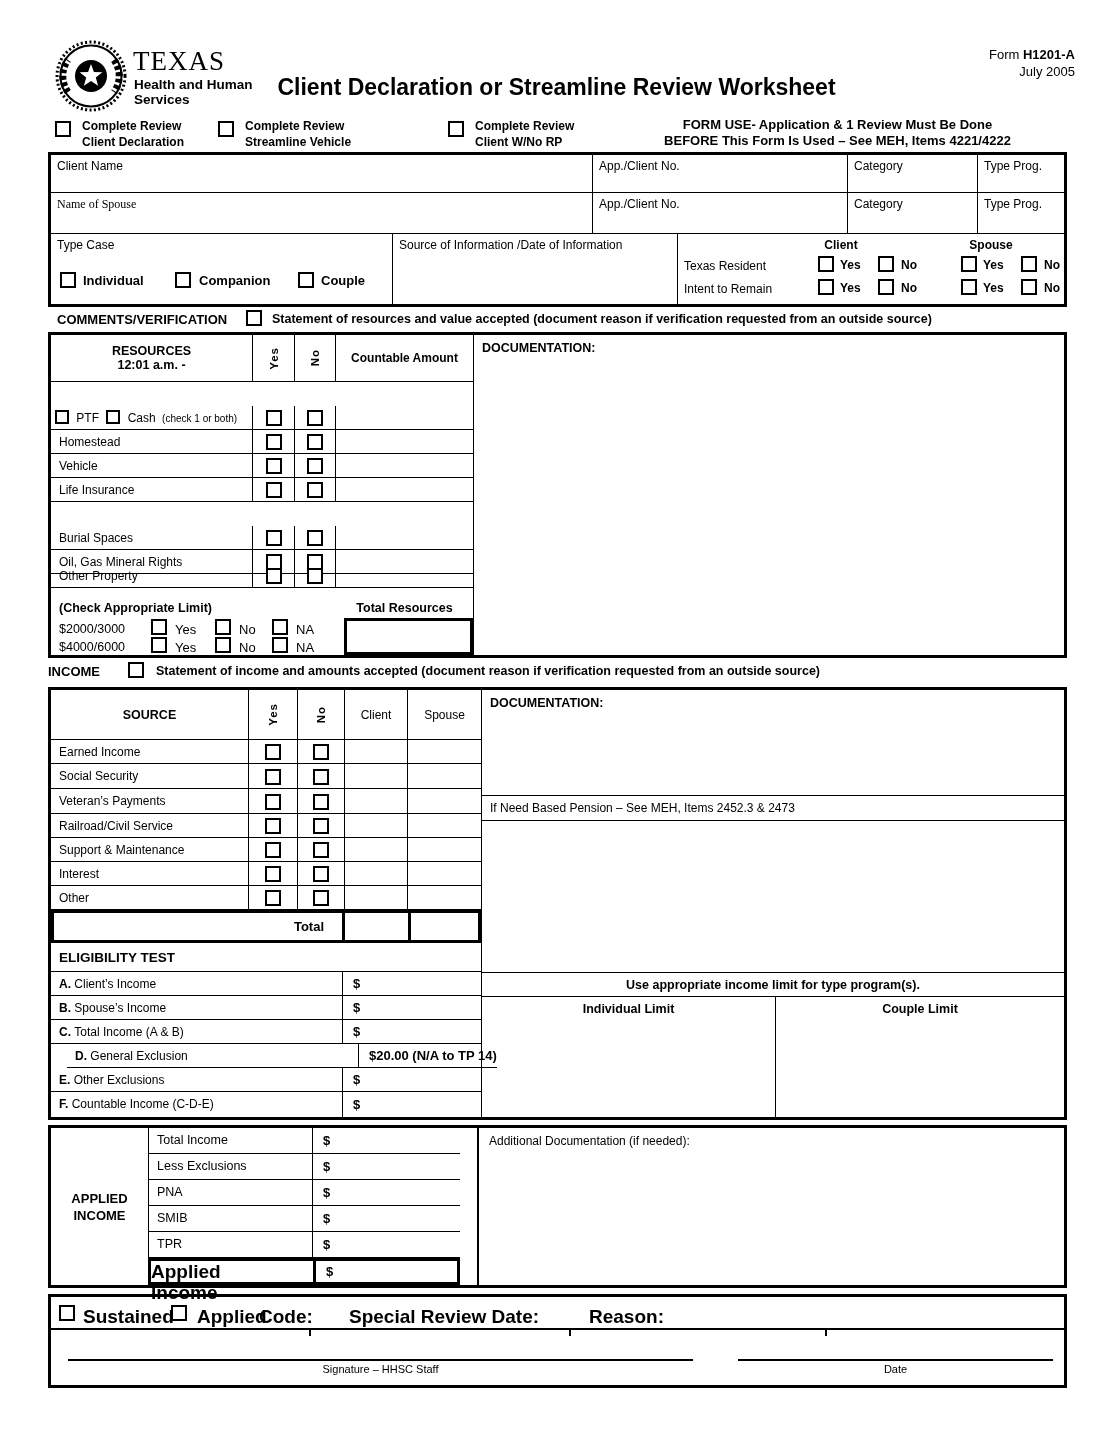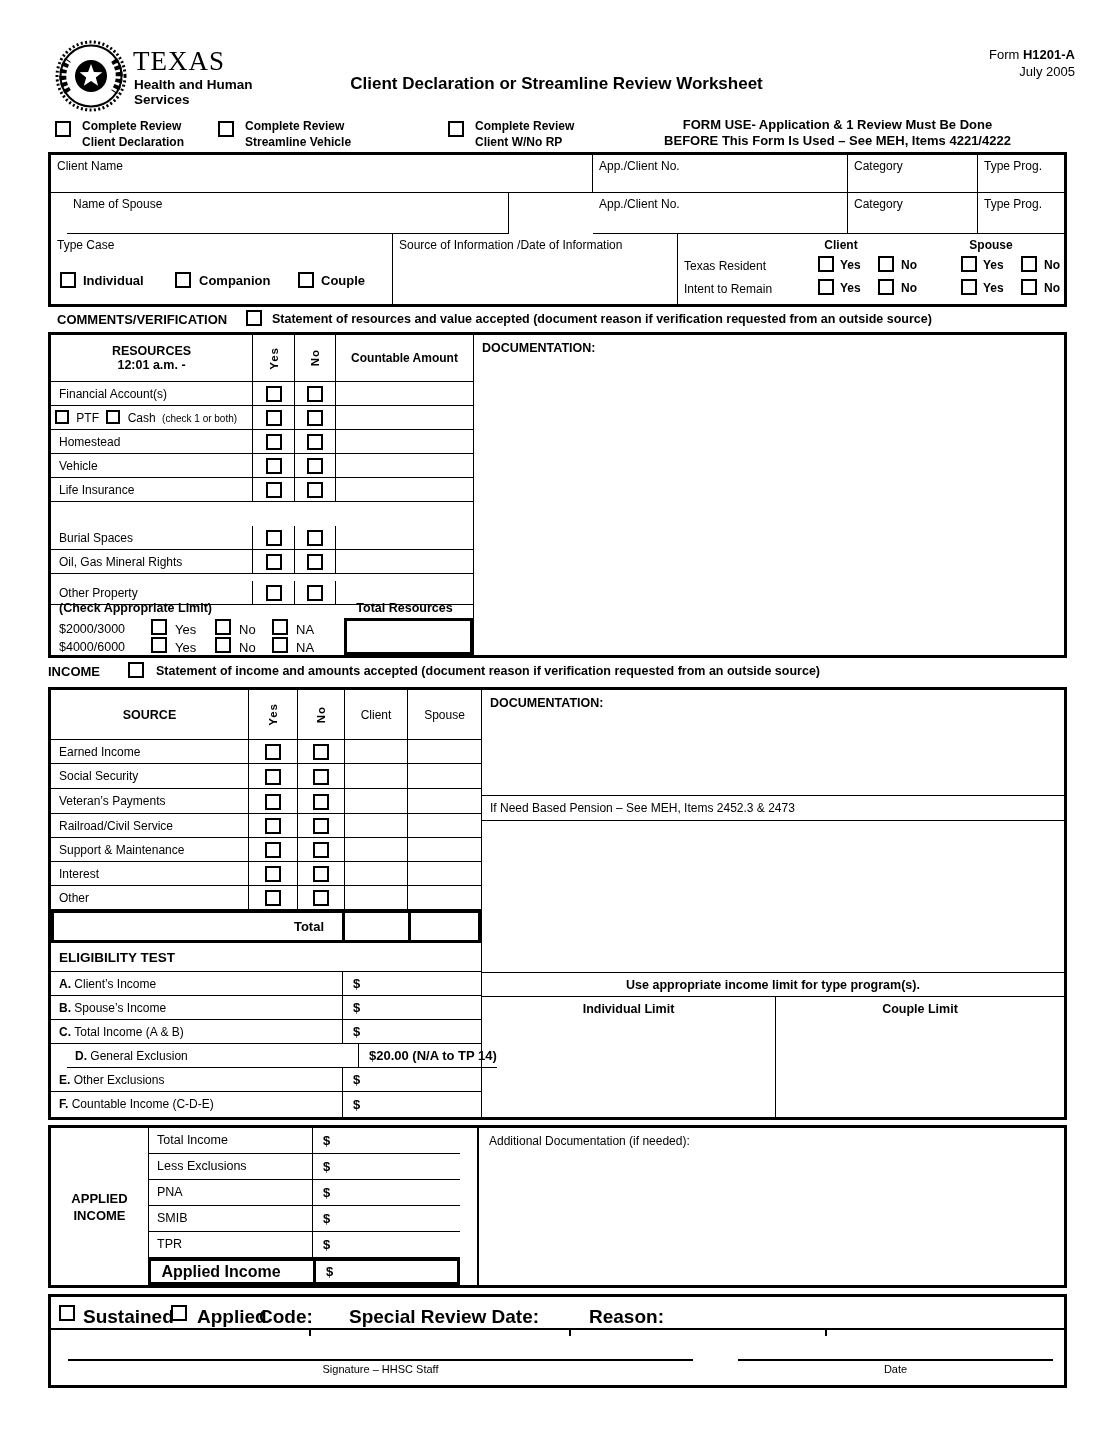--- a/index.html
+++ b/index.html
@@ -33,21 +33,21 @@
       <path d="M 13,52 A 27,27 0 0 1 13,20" stroke="#000" stroke-width="7" stroke-dasharray="4,2.6" fill="none"></path>
       <path d="M 59,20 A 27,27 0 0 1 59,52" stroke="#000" stroke-width="7" stroke-dasharray="4,2.6" fill="none"></path>
       <circle cx="36" cy="36" r="16" fill="#000"></circle>
       <polygon points="36,24 38.9,32 47.4,32.3 40.8,37.5 43.05,45.7 36,41 28.9,45.7 31.2,37.5 24.6,32.3 33.1,32" fill="#fff"></polygon>
     </svg>
   </div>
   <div class="abs" style="left:133px;top:46px;font-family:'Liberation Serif',serif;font-size:27px;letter-spacing:1px;">TEXAS</div>
   <div class="abs b" style="left:134px;top:77px;font-size:13.5px;">Health and Human</div>
   <div class="abs b" style="left:134px;top:92px;font-size:13.5px;">Services</div>
 
-  <div class="abs b" style="left:0;top:74px;width:1113px;text-align:center;font-size:17px;">Client Declaration or Streamline Review Worksheet</div>
+  <div class="abs b" style="left:0;top:74px;width:1113px;text-align:center;font-size:23px;">Client Declaration or Streamline Review Worksheet</div>
 
   <div class="abs" style="left:900px;top:46px;width:175px;text-align:right;font-size:13px;line-height:17px;">
     <div><span>Form </span><span class="b">H1201-A</span></div>
     <div>July 2005</div>
   </div>
 
   <div class="abs" style="left:55px;top:118px;">
     <span class="cb" style="left:0;top:3px;"></span>
     <div class="b" style="margin-left:27px;font-size:12px;line-height:16px;">
       <div>Complete Review</div>
@@ -73,21 +73,21 @@
     <div>BEFORE This Form Is Used – See MEH, Items 4221/4222</div>
   </div>
 
   <div class="abs box3" style="left:48px;top:152px;width:1019px;height:155px;">
 
     <div class="abs br bb lbl12" style="left:0;top:0;width:542px;height:38px;"><span>Client Name</span></div>
     <div class="abs br bb lbl12" style="left:542px;top:0;width:255px;height:38px;"><span>App./Client No.</span></div>
     <div class="abs br bb lbl12" style="left:797px;top:0;width:130px;height:38px;"><span>Category</span></div>
     <div class="abs bb lbl12" style="left:927px;top:0;width:86px;height:38px;"><span>Type Prog.</span></div>
 
-    <div class="abs br bb lbl12" style="left:16px;top:38px;width:442px;height:41px;"><span>Name of Spouse</span></div>
+    <div class="abs br bb lbl12" style="left:0;top:38px;width:542px;height:41px;font-family:Liberation Serif, serif;"><span>Name of Spouse</span></div>
     <div class="abs br bb lbl12" style="left:542px;top:38px;width:255px;height:41px;"><span>App./Client No.</span></div>
     <div class="abs br bb lbl12" style="left:797px;top:38px;width:130px;height:41px;"><span>Category</span></div>
     <div class="abs bb lbl12" style="left:927px;top:38px;width:86px;height:41px;"><span>Type Prog.</span></div>
 
     <div class="abs br" style="left:0;top:79px;width:342px;height:70px;">
       <div class="lbl12">Type Case</div>
       <span class="cb" style="left:9px;top:38px;"></span>
       <span class="abs b" style="left:32px;top:39px;font-size:13px;">Individual</span>
       <span class="cb" style="left:124px;top:38px;"></span>
       <span class="abs b" style="left:148px;top:39px;font-size:13px;">Companion</span>
@@ -135,30 +135,20 @@
       </div>
     <div class="abs br bb flexc" style="left:244px;top:0;width:41px;height:47px;">
         <span class="vtext">No</span>
       </div>
     <div class="abs bb flexc b" style="left:285px;top:0;width:137px;height:47px;font-size:12px;">Countable Amount</div>
 
     <div class="abs bl" style="left:422px;top:0;width:591px;height:320px;">
       <div class="b" style="padding:6px 0 0 8px;font-size:12.5px;">DOCUMENTATION:</div>
     </div>
 
-    <div class="abs bb" style="left:0;top:47px;width:422px;height:24px;">
-      <div class="abs br rowlbl" style="left:0;top:0;width:202px;height:24px;line-height:24px;">Financial Account(s)</div>
-      <div class="abs br flexc" style="left:202px;top:0;width:42px;height:24px;">
-          <span class="cb" style="position:static;"></span>
-        </div>
-      <div class="abs br flexc" style="left:244px;top:0;width:41px;height:24px;">
-          <span class="cb" style="position:static;"></span>
-        </div>
-      <div class="abs" style="left:285px;top:0;width:137px;height:24px;"></div>
-    </div>
     <div class="abs bb" style="left:0;top:71px;width:422px;height:24px;">
       <div class="abs br" style="left:0;top:0;width:202px;height:24px;line-height:24px;font-size:12px;padding-left:4px;">
         <span class="cb-in"></span>
         <span style="margin:0 4px 0 4px;">PTF</span>
         <span class="cb-in"></span>
         <span style="margin-left:4px;">Cash</span>
         <span style="font-size:10px;margin-left:3px;">(check 1 or both)</span>
       </div>
       <div class="abs br flexc" style="left:202px;top:0;width:42px;height:24px;">
           <span class="cb" style="position:static;"></span>
@@ -211,21 +201,21 @@
     <div class="abs bb" style="left:0;top:215px;width:422px;height:24px;">
       <div class="abs br rowlbl" style="left:0;top:0;width:202px;height:24px;line-height:24px;">Oil, Gas Mineral Rights</div>
       <div class="abs br flexc" style="left:202px;top:0;width:42px;height:24px;">
           <span class="cb" style="position:static;"></span>
         </div>
       <div class="abs br flexc" style="left:244px;top:0;width:41px;height:24px;">
           <span class="cb" style="position:static;"></span>
         </div>
       <div class="abs" style="left:285px;top:0;width:137px;height:24px;"></div>
     </div>
-    <div class="abs bb" style="left:0;top:246px;width:422px;height:24px;">
+    <div class="abs bb" style="left:0;top:229px;width:422px;height:24px;">
       <div class="abs br rowlbl" style="left:0;top:0;width:202px;height:24px;line-height:24px;">Other Property</div>
       <div class="abs br flexc" style="left:202px;top:0;width:42px;height:24px;">
           <span class="cb" style="position:static;"></span>
         </div>
       <div class="abs br flexc" style="left:244px;top:0;width:41px;height:24px;">
           <span class="cb" style="position:static;"></span>
         </div>
       <div class="abs" style="left:285px;top:0;width:137px;height:24px;"></div>
     </div>
 
@@ -402,21 +392,21 @@
     <div class="abs bl br bb" style="left:97px;top:26px;width:165px;height:26px;line-height:25px;padding-left:8px;font-size:12.5px;">Less Exclusions</div>
     <div class="abs bb b" style="left:262px;top:26px;width:147px;height:26px;line-height:25px;padding-left:10px;font-size:13px;">$</div>
     <div class="abs bl br bb" style="left:97px;top:52px;width:165px;height:26px;line-height:25px;padding-left:8px;font-size:12.5px;">PNA</div>
     <div class="abs bb b" style="left:262px;top:52px;width:147px;height:26px;line-height:25px;padding-left:10px;font-size:13px;">$</div>
     <div class="abs bl br bb" style="left:97px;top:78px;width:165px;height:26px;line-height:25px;padding-left:8px;font-size:12.5px;">SMIB</div>
     <div class="abs bb b" style="left:262px;top:78px;width:147px;height:26px;line-height:25px;padding-left:10px;font-size:13px;">$</div>
     <div class="abs bl br bb" style="left:97px;top:104px;width:165px;height:26px;line-height:25px;padding-left:8px;font-size:12.5px;">TPR</div>
     <div class="abs bb b" style="left:262px;top:104px;width:147px;height:26px;line-height:25px;padding-left:10px;font-size:13px;">$</div>
 
     <div class="abs box3" style="left:97px;top:130px;width:312px;height:27px;">
-      <div class="abs b" style="left:0;top:0;width:162px;height:21px;line-height:21px;text-align:center;padding-right:22px;font-size:16px;">Applied Income</div>
+      <div class="abs b" style="left:0;top:0;width:162px;height:21px;line-height:21px;text-align:left;padding-right:22px;font-size:19px;">Applied Income</div>
       <div class="abs" style="left:162px;top:0;width:3px;height:21px;background:#000;"></div>
       <div class="abs b" style="left:165px;top:0;width:141px;height:21px;line-height:21px;padding-left:10px;font-size:13px;">$</div>
     </div>
 
     <div class="abs" style="left:426px;top:0;width:587px;height:157px;border-left:2px solid #000;">
       <div style="padding:6px 0 0 10px;font-size:12px;">Additional Documentation (if needed):</div>
     </div>
   </div>
 
   <div class="abs box3" style="left:48px;top:1294px;width:1019px;height:94px;">

